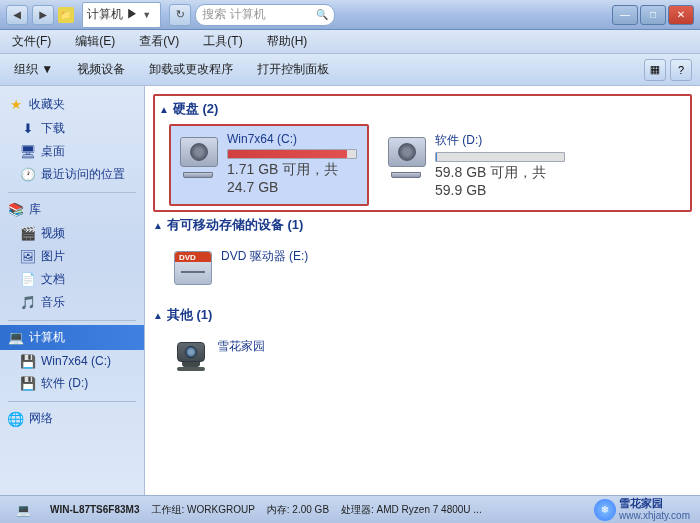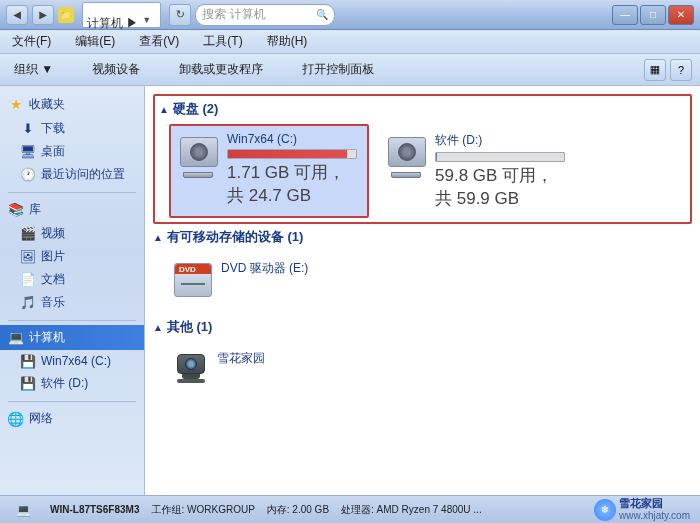--- a/index.html
+++ b/index.html
@@ -52,20 +52,21 @@
       color: #8b6914;
     }
     .address-bar {
       flex: 1;
       height: 22px;
       margin: 0 4px;
       background: #fff;
       border: 1px solid #8aaad0;
       border-radius: 2px;
       display: flex;
+      align-items: center;
       padding: 12px 4px;
       gap: 4px;
     }
     .address-text {
       font-size: 12px;
       color: #333;
       flex: 1;
     }
     .address-dropdown {
       width: 14px;
@@ -136,21 +137,21 @@
       padding: 2px 4px;
     }
 
     
     .toolbar {
       height: 32px;
       background: linear-gradient(to bottom, #dce8f8, #c0d4f0);
       display: flex;
       align-items: center;
       padding: 0 8px;
-      gap: 27px;
+      gap: 12px;
       border-bottom: 1px solid #aabcd8;
     }
     .toolbar-btn {
       font-size: 12px;
       color: #222;
       cursor: pointer;
       padding: 3px 6px;
       white-space: nowrap;
     }
     .toolbar-right {
@@ -352,21 +353,21 @@
       background: #e0e0e0;
       border: 1px solid #a0a8b8;
       border-radius: 1px;
       overflow: hidden;
       margin-bottom: 2px;
     }
     .progress-bar-fill {
       height: 100%;
       background: linear-gradient(to right, #d04040, #e05050);
     }
-    .drive-space { font-size: 17px; color: #444; }
+    .drive-space { font-size: 14px; color: #444; }
 
     .removable-section .drive-item { width: 200px; }
 
     
     .webcam-icon {
       width: 36px;
       height: 36px;
       display: flex;
       align-items: center;
       justify-content: center;

